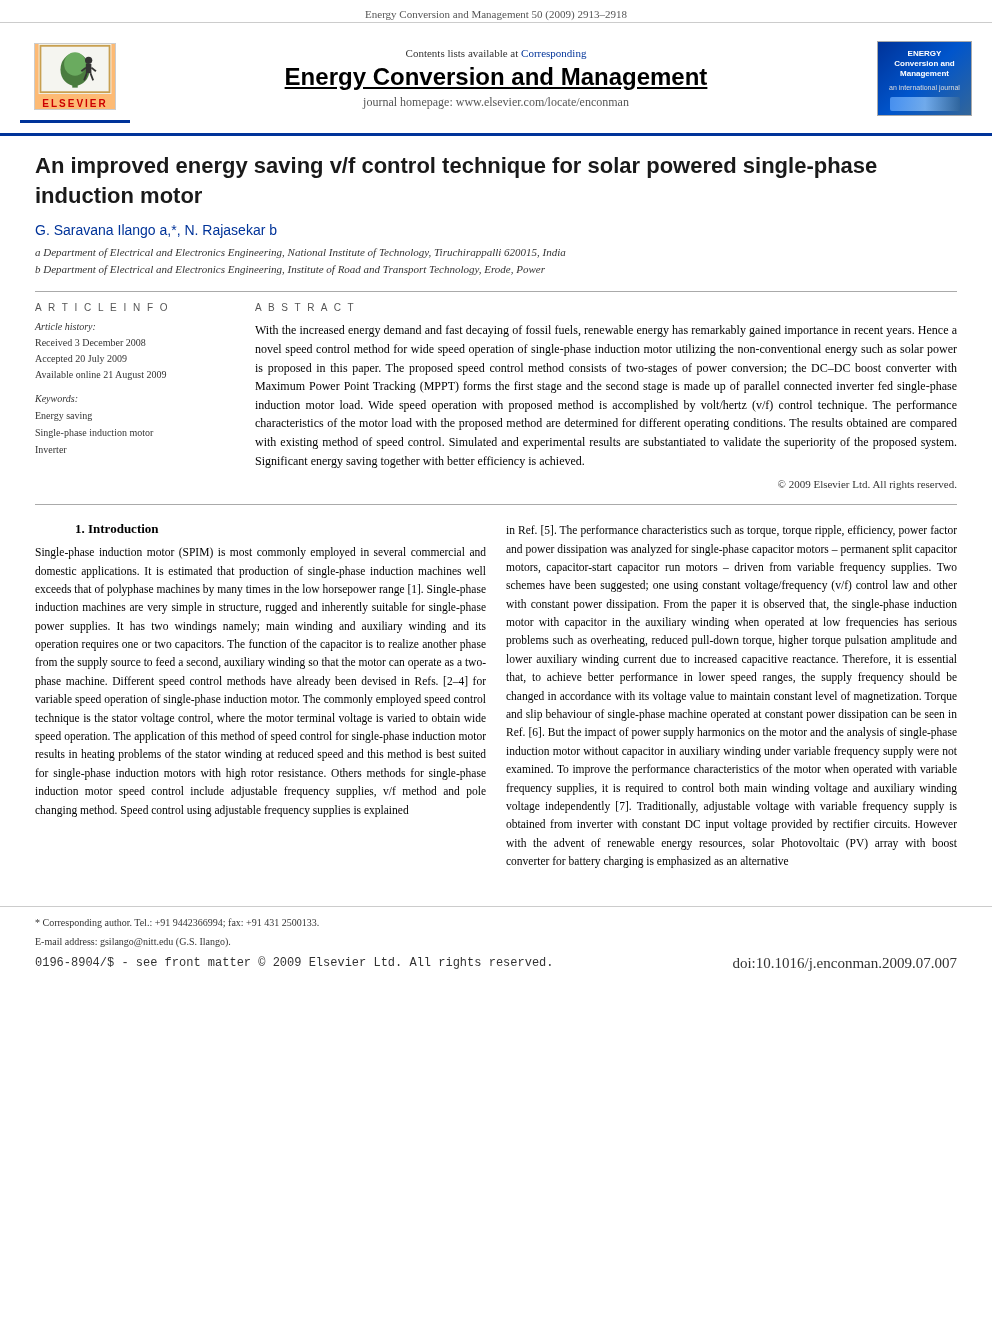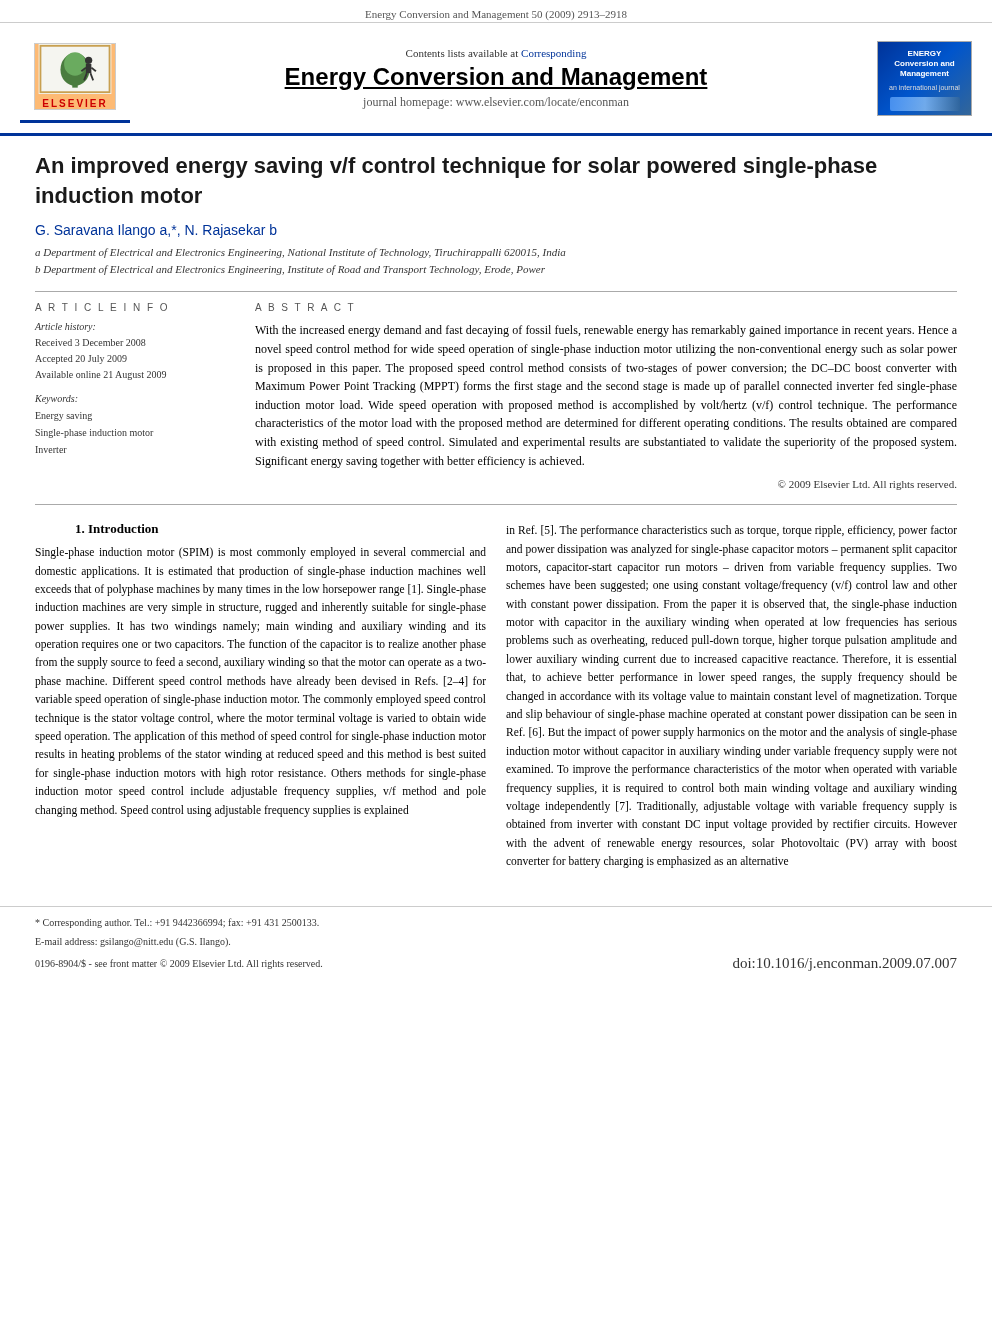--- a/index.html
+++ b/index.html
@@ -252,22 +252,23 @@
       line-height: 1.5;
       margin-bottom: 4px;
     }
     .footer-bottom {
       display: flex;
       justify-content: space-between;
       align-items: center;
       margin-top: 6px;
     }
     .footer-issn {
-      font-size: 10px;
-      color: #333;
+      font-size: 12px;
+      color: #333;
+      font-family: Liberation Mono, monospace;
     }
     .footer-doi {
       font-size: 15px;
       color: #333;
     }
   </style>
 </head>
 <body>
 
 <div class="top-bar">

